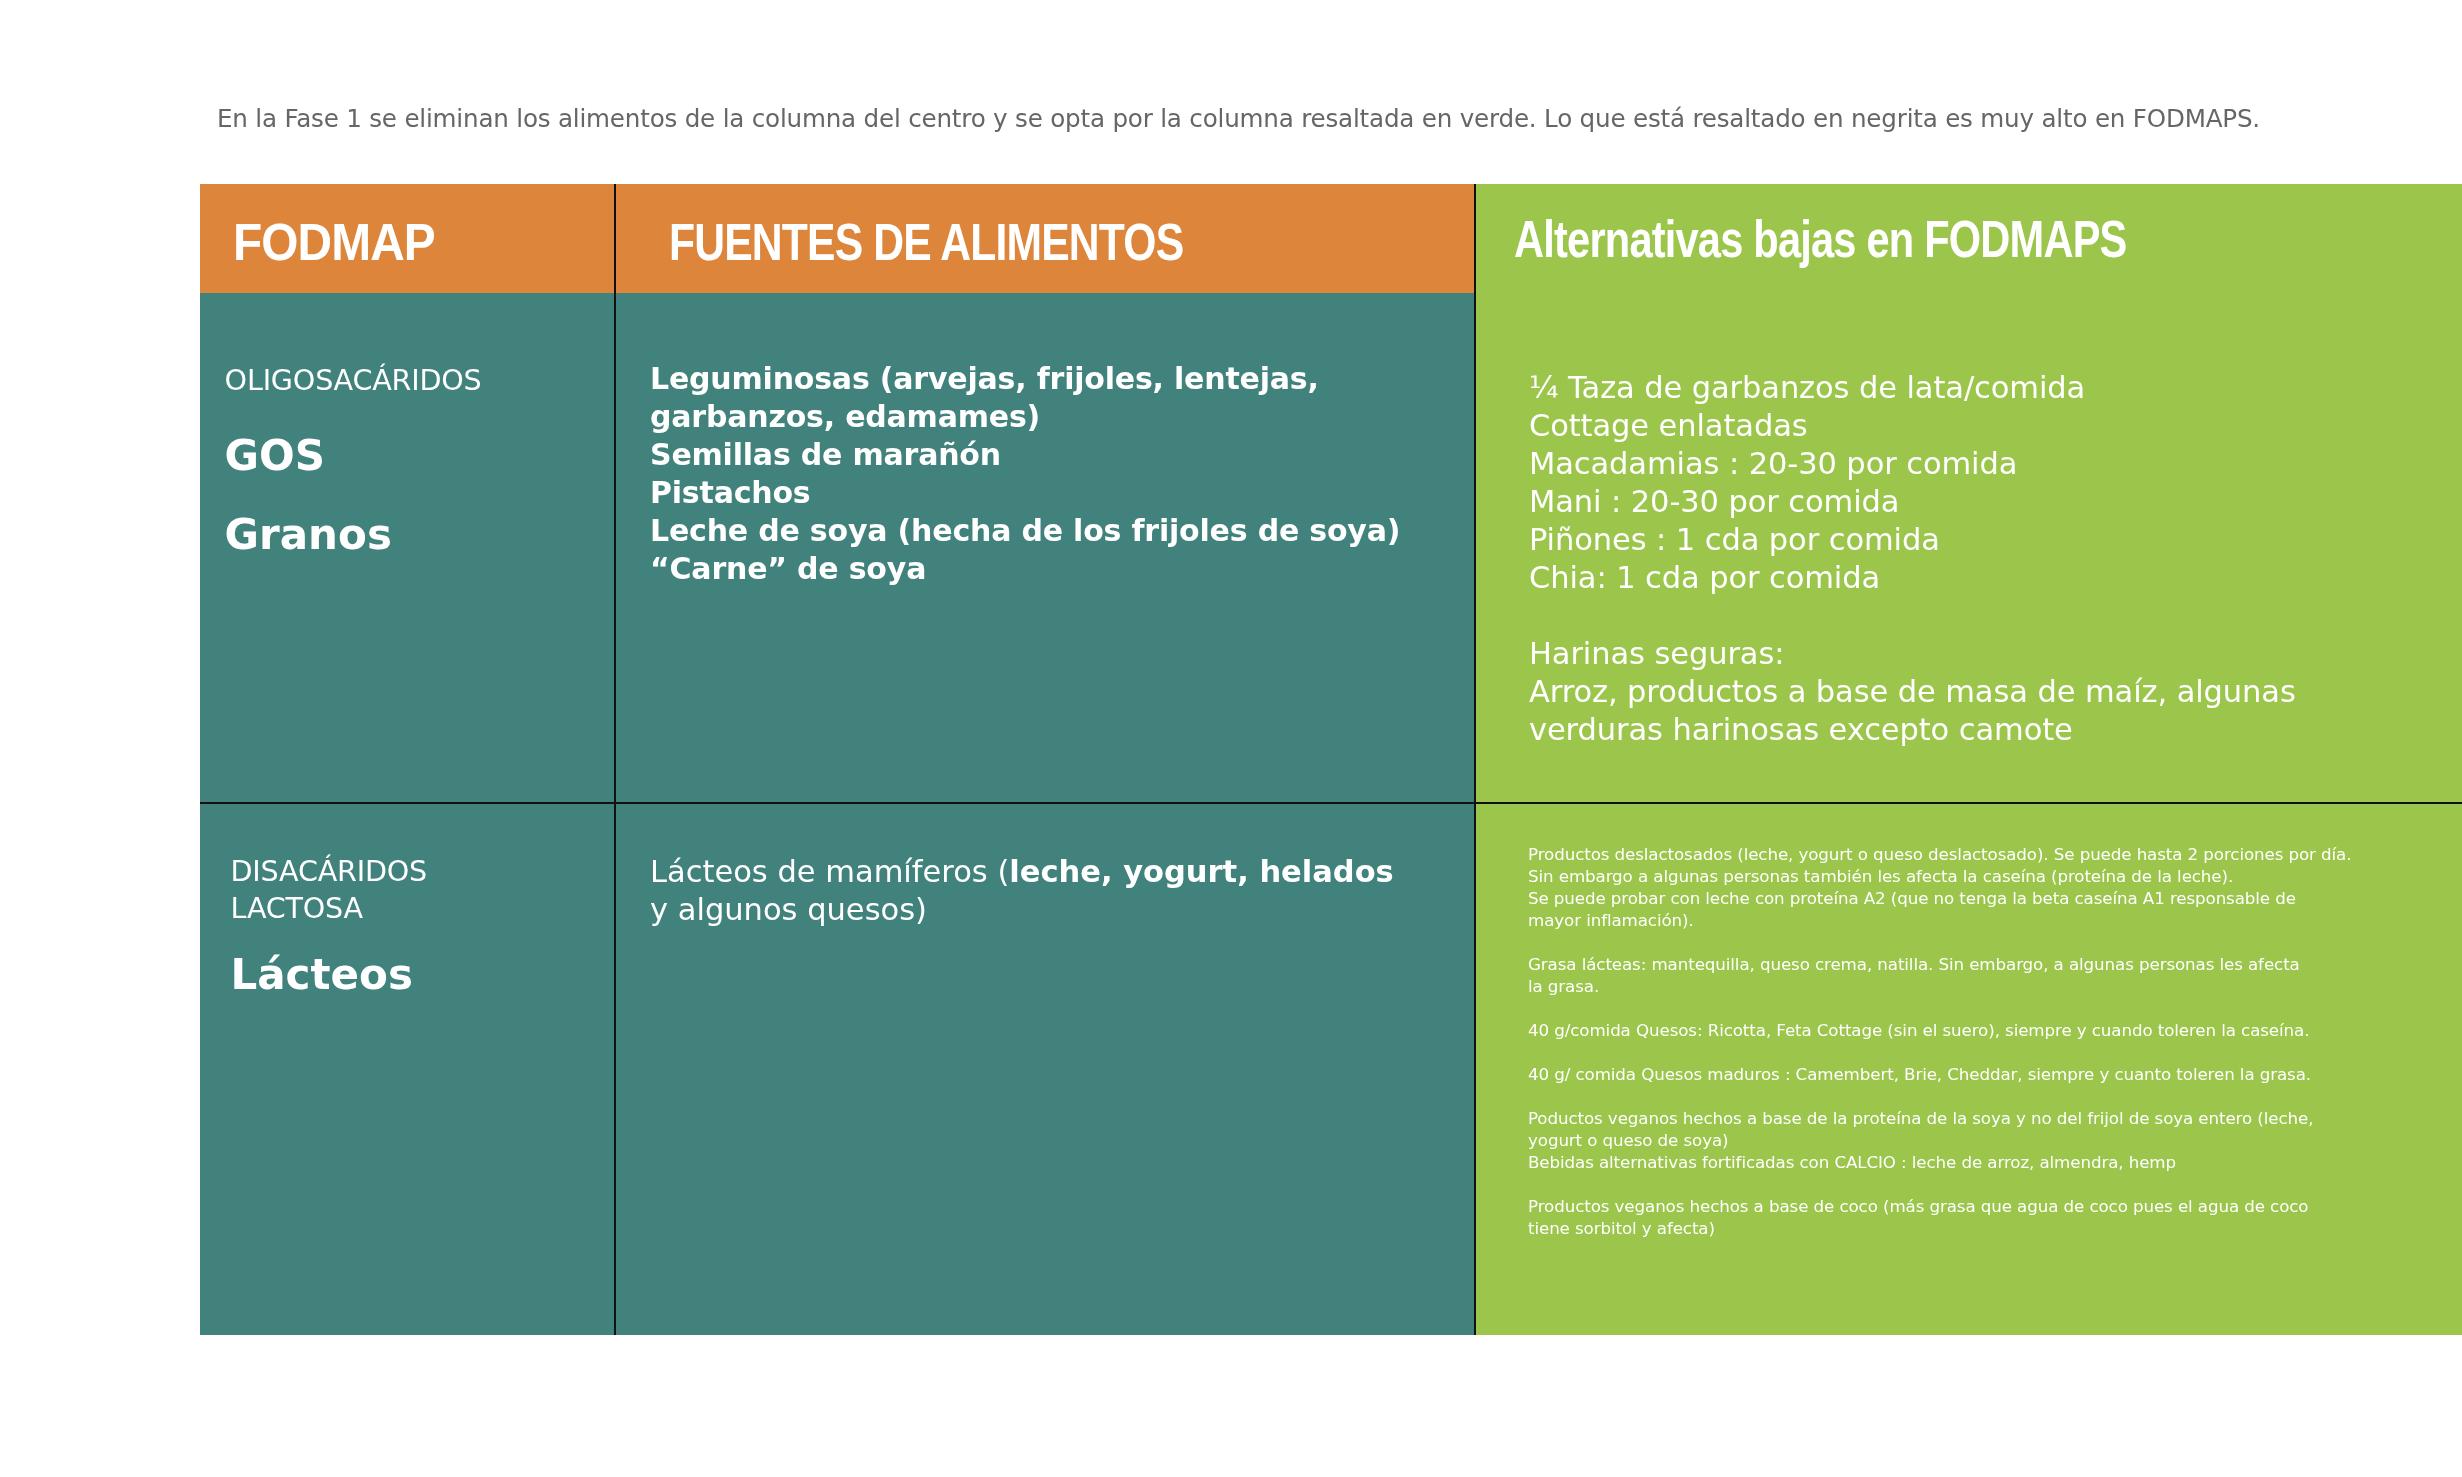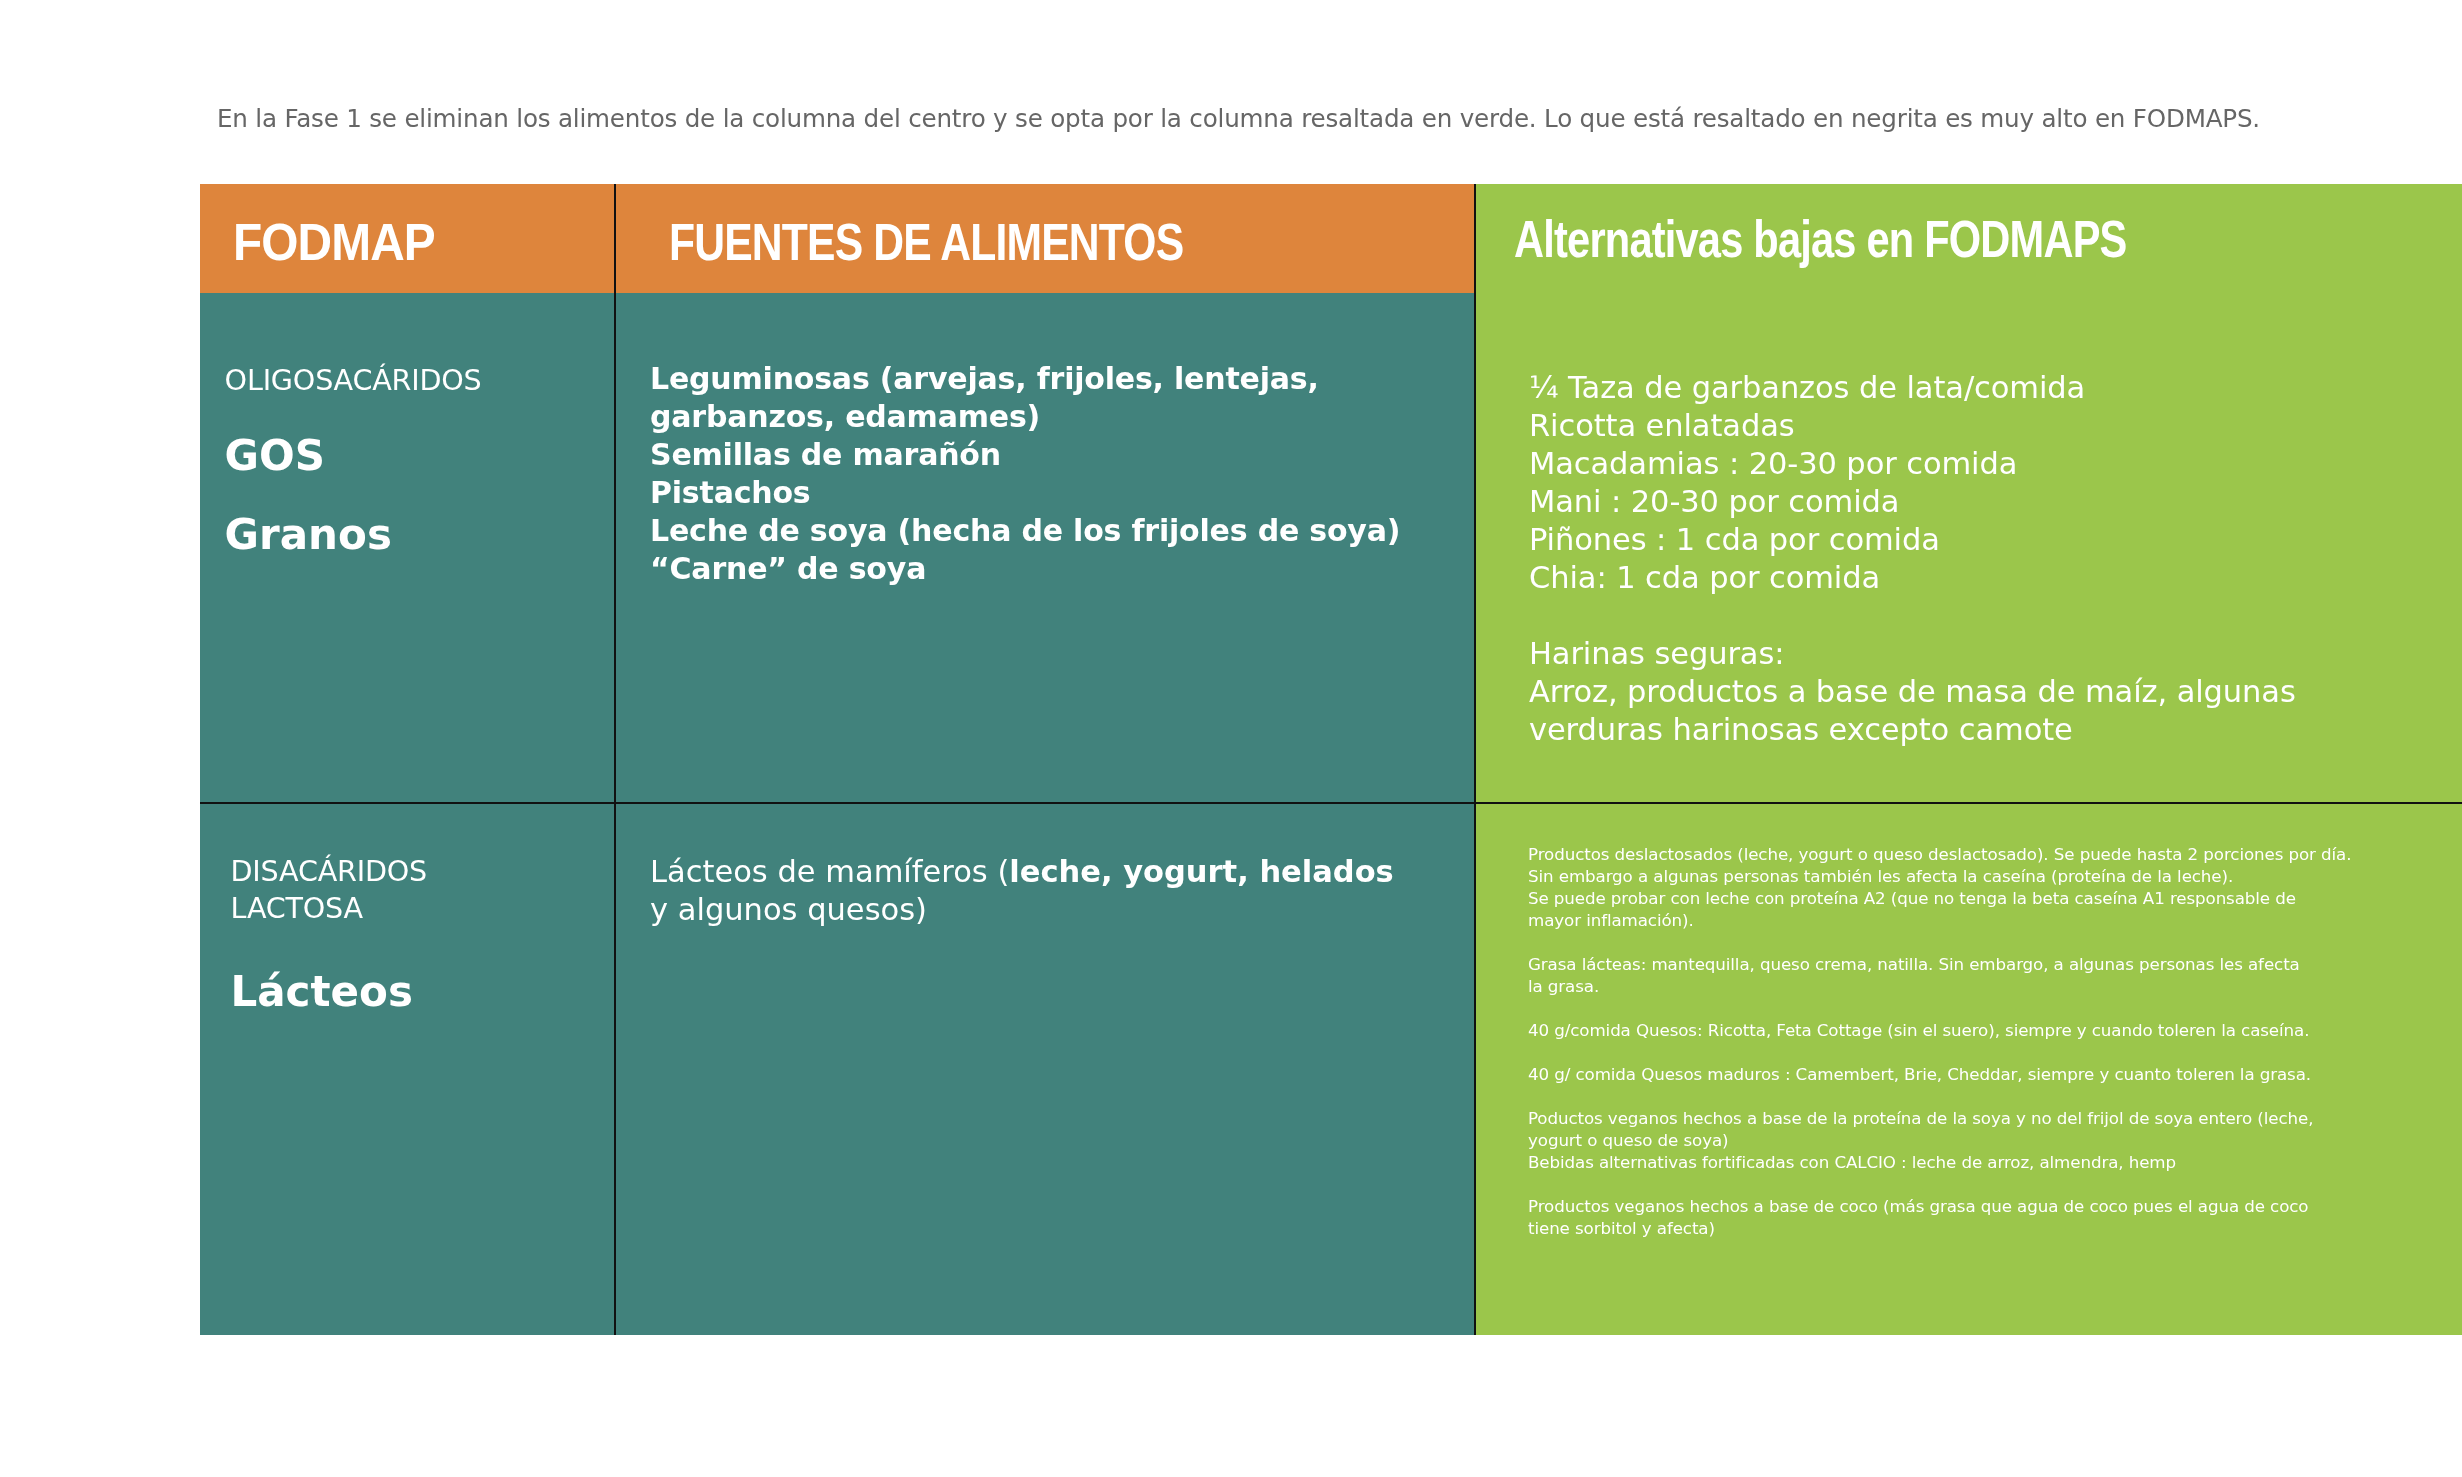--- a/index.html
+++ b/index.html
@@ -75,36 +75,36 @@
       <div>Semillas de marañón</div>
       <div>Pistachos</div>
       <div>Leche de soya (hecha de los frijoles de soya)</div>
       <div>“Carne” de soya</div>
     </div>
   </div>
 
   <div class="cell" style="left:1275px; top:109px; width:996px; height:509px;">
     <div class="green-list light">
       <div>¼ Taza de garbanzos de lata/comida</div>
-      <div>Ricotta enlatadas</div>
+      <div>Cottage enlatadas</div>
       <div>Macadamias : 20-30 por comida</div>
       <div>Mani : 20-30 por comida</div>
       <div>Piñones : 1 cda por comida</div>
       <div>Chia: 1 cda por comida</div>
       <div></div>
       <div>Harinas seguras:</div>
       <div>Arroz, productos a base de masa de maíz, algunas</div>
       <div>verduras harinosas excepto camote</div>
     </div>
   </div>
 
   <div class="cell" style="left:0; top:619px; width:376px; height:533px;">
     <div class="c1-small light" style="left:30.5px; top:51px;">DISACÁRIDOS</div>
     <div class="c1-small light" style="left:30.5px; top:88px;">LACTOSA</div>
-    <div class="c1-big boldsans" style="left:30.5px; top:147px;margin-top:17px;">Lácteos</div>
+    <div class="c1-big boldsans" style="left:30.5px; top:147px;">Lácteos</div>
   </div>
 
   <div class="cell" style="left:415px; top:619px; width:860px; height:533px;">
     <div class="lact-text light">
       <div><span>Lácteos de mamíferos (</span><span class="boldsans">leche, yogurt, helados</span></div>
       <div>y algunos quesos)</div>
     </div>
   </div>
 
   <div class="cell" style="left:1275px; top:619px; width:996px; height:533px;">

